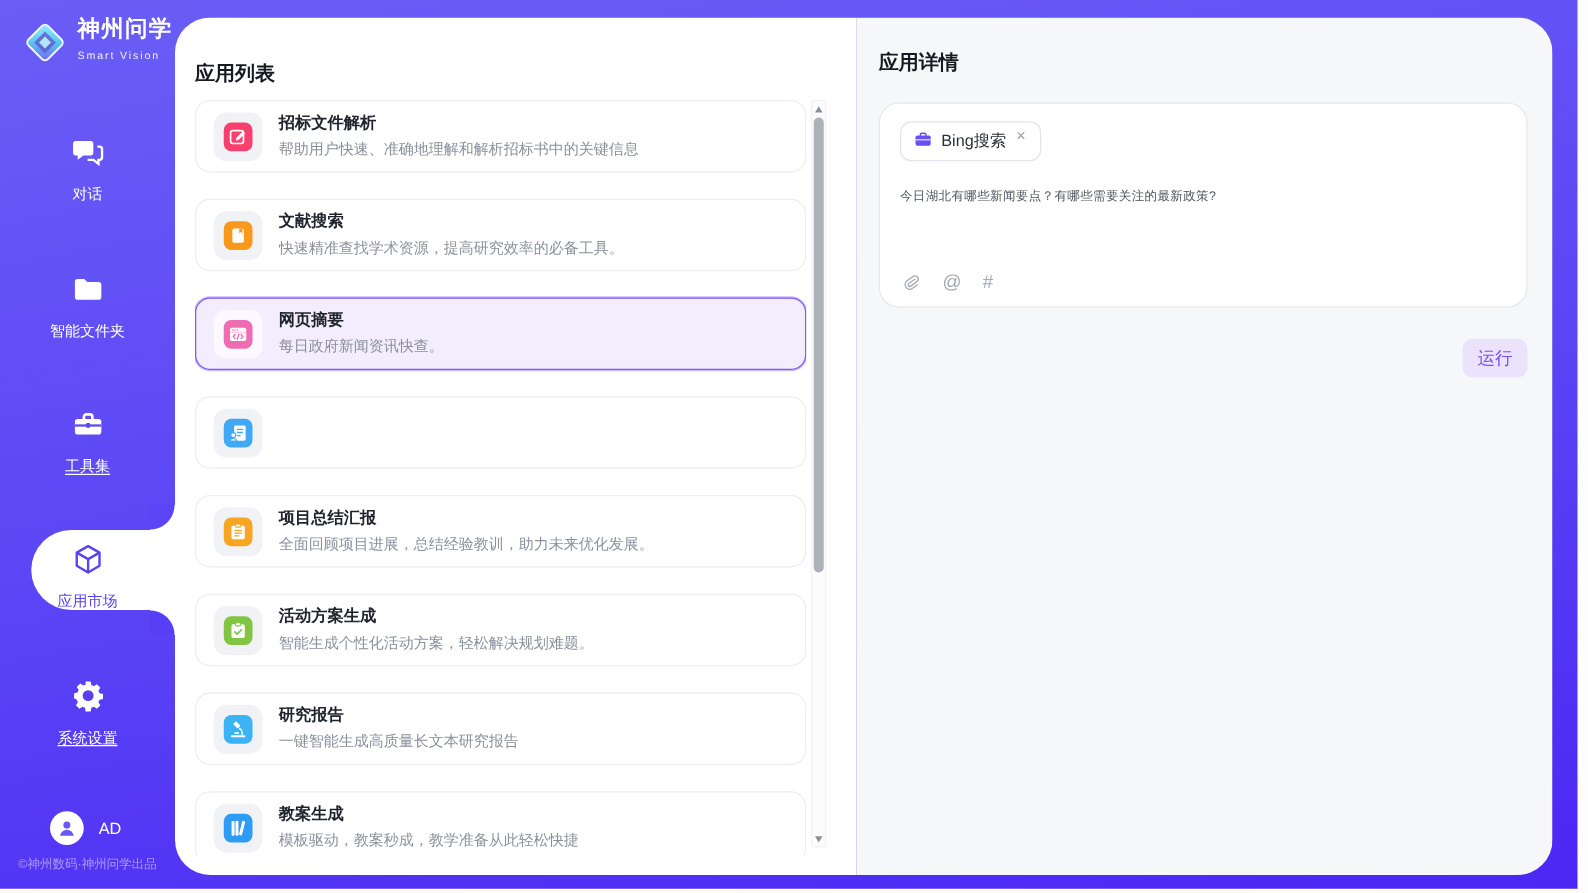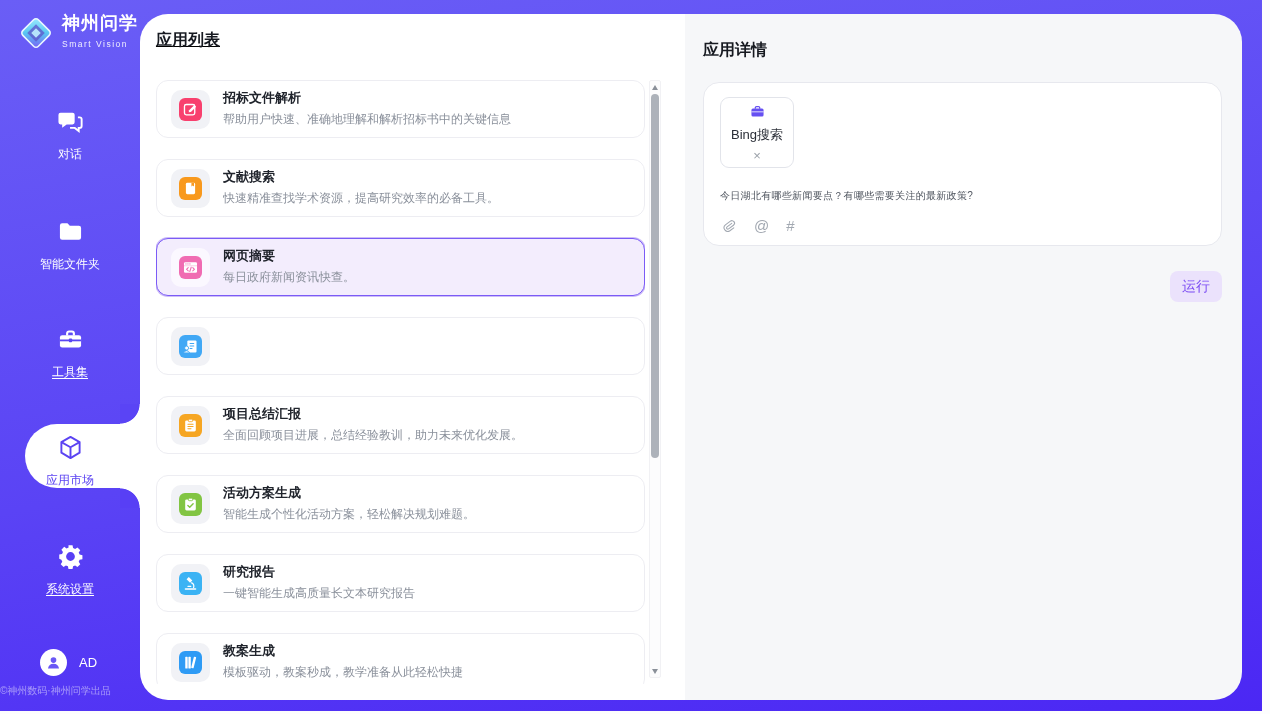--- a/index.html
+++ b/index.html
@@ -27,28 +27,28 @@
   .nav-item.active{color:#5B43F2;}
   .active-bubble{position:absolute;left:25px;width:115px;height:64px;background:#fff;
     border-radius:32px 0 0 32px;z-index:2;}
   .scoop{position:absolute;right:0;width:20px;height:20px;z-index:2;}
   .scoop.top{background:radial-gradient(circle 20px at 0 0,#5A44F5 0,#5A44F5 19.2px,#fff 20px);}
   .scoop.bot{background:radial-gradient(circle 20px at 0 100%,#583FF5 0,#583FF5 19.2px,#fff 20px);}
   .user-row{position:absolute;left:40px;top:649px;display:flex;align-items:center;gap:12px;z-index:3;}
   .avatar{width:27px;height:27px;border-radius:50%;background:#fff;display:flex;align-items:center;justify-content:center;}
   .avatar svg{width:17px;height:17px;}
   .user-name{color:#fff;font-size:13px;}
-  .copyright{position:absolute;left:0;bottom:13px;width:140px;text-align:left;
+  .copyright{position:absolute;left:0;bottom:13px;width:140px;text-align:center;
     color:rgba(255,255,255,.48);font-size:10px;z-index:3;}
   
   .content{position:absolute;left:140px;top:14px;width:1102px;height:686px;
     display:flex;border-radius:28px;overflow:hidden;}
   .panel-title{margin:0;font-size:16px;font-weight:bold;color:#171A21;}
   
-  .list-panel{width:545px;flex:none;background:#fff;position:relative;padding:16px 0 0 16px;box-sizing:border-box;text-decoration:underline;}
+  .list-panel{width:545px;flex:none;background:#fff;position:relative;padding:35px 0 0 16px;box-sizing:border-box;}
   .cards{position:absolute;left:16px;top:66px;width:489px;bottom:16px;overflow:hidden;
     display:flex;flex-direction:column;gap:21px;}
   .card{flex:none;height:58px;border:1px solid #EDEDF2;border-radius:12px;background:#fff;
     display:flex;align-items:center;gap:13px;padding:0 14px;box-sizing:border-box;cursor:pointer;}
   .card.selected{border:1px solid #7B5BF6;background:#F3EDFD;box-shadow:0 0 0 1px #CDBDF8;}
   .icon-box{width:39px;height:39px;border-radius:10px;background:#F1F2F6;flex:none;
     display:flex;align-items:center;justify-content:center;}
   .card.selected .icon-box{background:#FBF8FF;}
   .glyph{width:23px;height:23px;border-radius:6px;display:flex;align-items:center;justify-content:center;}
   .glyph svg{width:17px;height:17px;display:block;}
@@ -61,22 +61,22 @@
   .sb-arrow{position:absolute;left:0;width:100%;height:12px;display:flex;align-items:center;justify-content:center;}
   .sb-arrow.up{top:0;}
   .sb-arrow.down{bottom:0;}
   .tri-up{width:0;height:0;border-left:3.5px solid transparent;border-right:3.5px solid transparent;border-bottom:5px solid #8A9099;}
   .tri-down{width:0;height:0;border-left:3.5px solid transparent;border-right:3.5px solid transparent;border-top:5px solid #8A9099;}
   .sb-thumb{position:absolute;left:1px;top:13px;width:8px;height:61%;background:#ADB2BA;border-radius:5px;}
   
   .detail-panel{flex:1;background:#F6F7F9;position:relative;padding:26px 20px 0 18px;box-sizing:border-box;}
   .input-card{margin-top:21px;height:164px;background:#fff;border:1px solid #E7E8EE;border-radius:16px;
     position:relative;padding:14px 16px;box-sizing:border-box;cursor:text;}
-  .tag{display:inline-flex;align-items:center;gap:7px;background:#fff;border:1px solid #E2E4EA;
-    border-radius:9px;padding:6px 10px;flex-direction:column;}
+  .tag{display:inline-flex;gap:7px;background:#fff;border:1px solid #E2E4EA;
+    border-radius:9px;padding:6px 10px;}
   .tag .icn svg{width:15px;height:15px;display:block;}
   .tag-label{font-size:13px;color:#2A2E37;}
   .tag-close{font-size:13px;color:#9AA0A8;cursor:pointer;line-height:10px;padding:0 1px;}
   .prompt{margin-top:21px;font-size:10px;color:#4E545E;letter-spacing:.3px;}
   .tools{position:absolute;left:17px;bottom:11px;display:flex;align-items:center;gap:17px;color:#A2A8B1;}
   .tools .icn svg{width:16px;height:16px;display:block;}
   .tool-glyph{font-size:15px;color:#A2A8B1;}
   .run-btn{position:absolute;right:20px;top:257px;width:52px;height:31px;border:none;border-radius:8px;
     background:#EBE2FC;color:#7C4DF3;font-size:14px;cursor:pointer;font-family:inherit;}
 </style>

